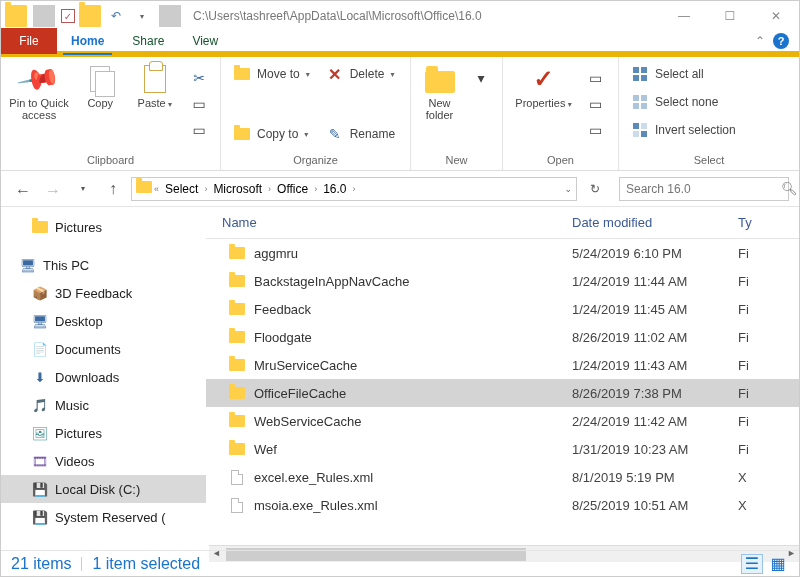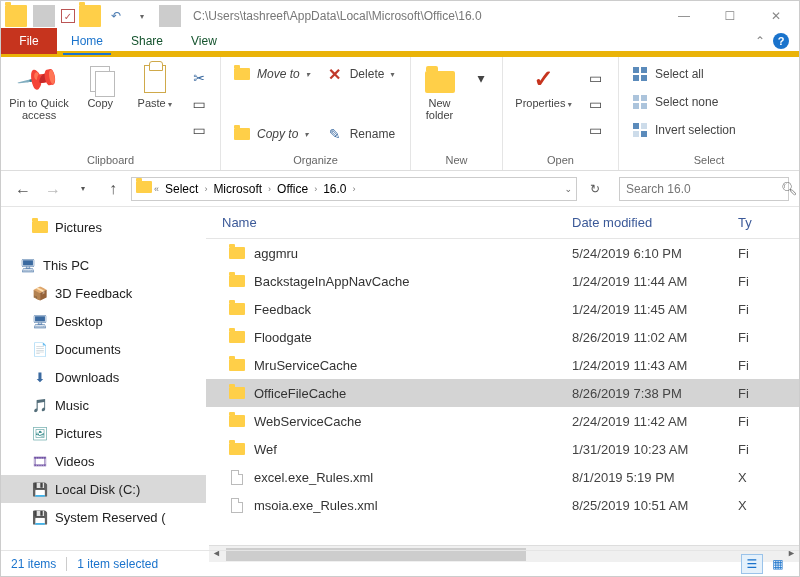--- a/index.html
+++ b/index.html
@@ -11,21 +11,21 @@
   .titlebar .qat span { width: 22px; height: 22px; display: inline-flex; align-items: center; justify-content: center; }
   .titlebar .sep { width: 1px; height: 18px; background: #ccc; margin: 0 2px; }
   .titlebar .path { margin-left: 10px; color: #777; font-size: 12px; white-space: nowrap; overflow: hidden; }
   .win-controls { margin-left: auto; display: flex; }
   .win-controls div { width: 46px; height: 30px; display: flex; align-items: center; justify-content: center; color: #888; }
   
   
   .ribbon-tabs { display: flex; align-items: center; height: 26px; border-bottom: 6px solid #eab308; background: #fff; }
   .tab { padding: 0 14px; height: 26px; display: flex; align-items: center; font-size: 12px; color: #14532d; cursor: default; }
   .tab.file { background: #c6341e; color: #fff; min-width: 56px; justify-content: center; }
-  .tab.active { color: #1a73cc; position: relative; }
+  .tab.active { color: #1a73cc; position: relative; font-weight: bold; }
   .tab.active::after { content: ""; position: absolute; bottom: -1px; left: 6px; right: 6px; height: 2px; background: #1a73cc; }
   .ribbon-right { margin-left: auto; display: flex; align-items: center; padding-right: 10px; gap: 8px; color: #888; }
   .help-circle { width: 16px; height: 16px; border-radius: 50%; background: #1a73cc; color: #fff; font-size: 11px; display: inline-flex; align-items: center; justify-content: center; font-weight: bold; }
   
   
   .ribbon { display: flex; height: 114px; border-bottom: 1px solid #ddd; background: #fff; }
   .group { display: flex; flex-direction: column; border-right: 1px solid #e5e5e5; }
   .group-content { flex: 1; display: flex; align-items: flex-start; padding: 6px 8px 2px; gap: 8px; }
   .group-label { text-align: center; font-size: 11px; color: #666; padding: 2px 0 4px; }
   .big-btn { display: flex; flex-direction: column; align-items: center; width: 62px; text-align: center; font-size: 11px; color: #444; gap: 2px; }
@@ -72,21 +72,21 @@
   .hscroll { height: 17px; background: #f0f0f0; border-top: 1px solid #ddd; position: relative; margin-left: 208px; }
   .hscroll::before, .hscroll::after { content: ""; position: absolute; top: 3px; width: 10px; height: 11px; }
   .hscroll .thumb { position:absolute; left:17px; top:2px; height:13px; width: 300px; background:#cdcdcd;}
   .hscroll .l { position:absolute; left:3px; top:2px; font-size:9px; color:#666;}
   .hscroll .r { position:absolute; right:3px; top:2px; font-size:9px; color:#666;}
   ::-webkit-scrollbar { width: 17px; }
   ::-webkit-scrollbar-track { background: #f0f0f0; }
   ::-webkit-scrollbar-thumb { background: #cdcdcd; }
   
   
-  .status { position: absolute; bottom: 0; left: 0; right: 0; height: 26px; border-top: 1px solid #e5e5e5; display: flex; align-items: center; padding: 0 10px; font-size: 12px; color: #1a73cc; gap: 10px; }
+  .status { position: absolute; bottom: 0; left: 0; right: 0; height: 26px; border-top: 1px solid #e5e5e5; display: flex; align-items: center; padding: 0 10px; font-size: 16px; color: #1a73cc; gap: 10px; }
   .status .div { width: 1px; height: 14px; background: #ccc; }
   .status .views { margin-left: auto; display: flex; gap: 4px; }
   .status .vbtn { width: 22px; height: 20px; border: 1px solid transparent; display: flex; align-items: center; justify-content: center; color: #1a73cc; }
   .status .vbtn.active { border-color: #9ac3ea; background: #e5f1fb; }
   
   
   .folder-mini { width: 16px; height: 12px; background: #ffcf48; border-radius: 1px; position: relative; display: inline-block; }
   .folder-mini::before { content: ""; position: absolute; top: -3px; left: 0; width: 6px; height: 3px; background: #ffcf48; border-radius: 1px 1px 0 0; }
   .file-mini { width: 12px; height: 15px; background: #fff; border: 1px solid #bbb; position: relative; display: inline-block; }
   .file-mini::before { content: ""; position: absolute; top: -1px; right: -1px; width: 4px; height: 4px; background: #fff; border-left: 1px solid #bbb; border-bottom: 1px solid #bbb; }
@@ -166,21 +166,21 @@
         <div class="small-btn">
             <span class="sic">▭</span>
           </div>
       </div>
     </div>
     <div class="group-label">Clipboard</div>
   </div>
 
   <div class="group" style="width:190px;">
     <div class="group-content">
-      <div class="stacked" style="gap:8px;font-style:italic;">
+      <div class="stacked" style="gap:8px;">
         <div class="small-btn drop">
             <span class="sic">
               <span class="folder-mini"></span>
             </span>
             <span>Move to</span>
           </div>
         <div style="height:22px;"></div>
         <div class="small-btn drop">
             <span class="sic">
               <span class="folder-mini"></span>

